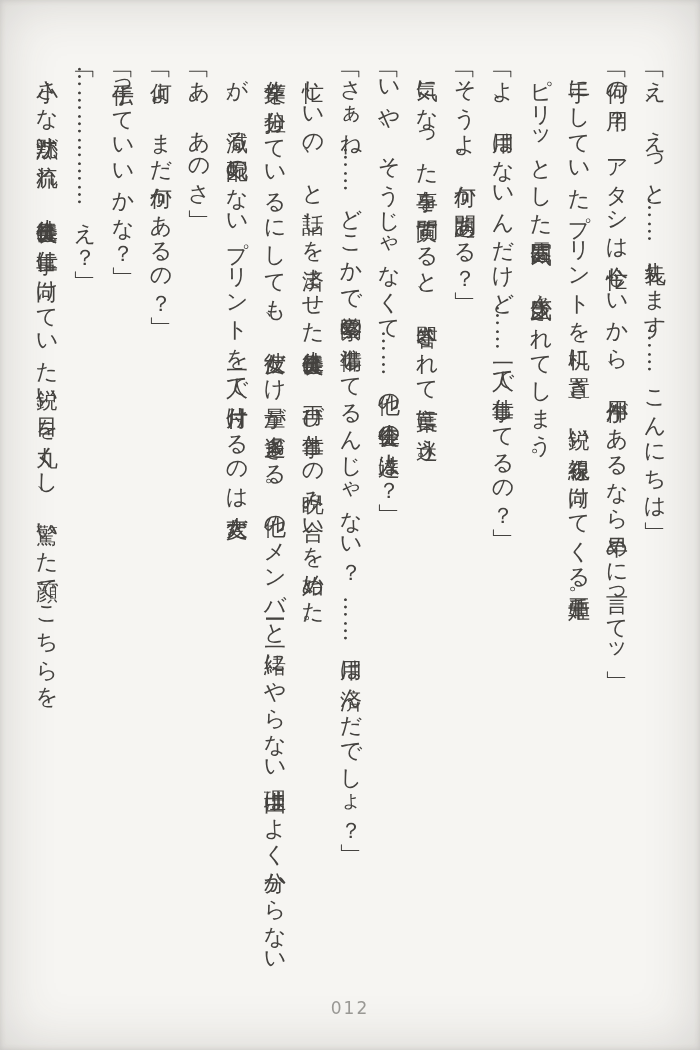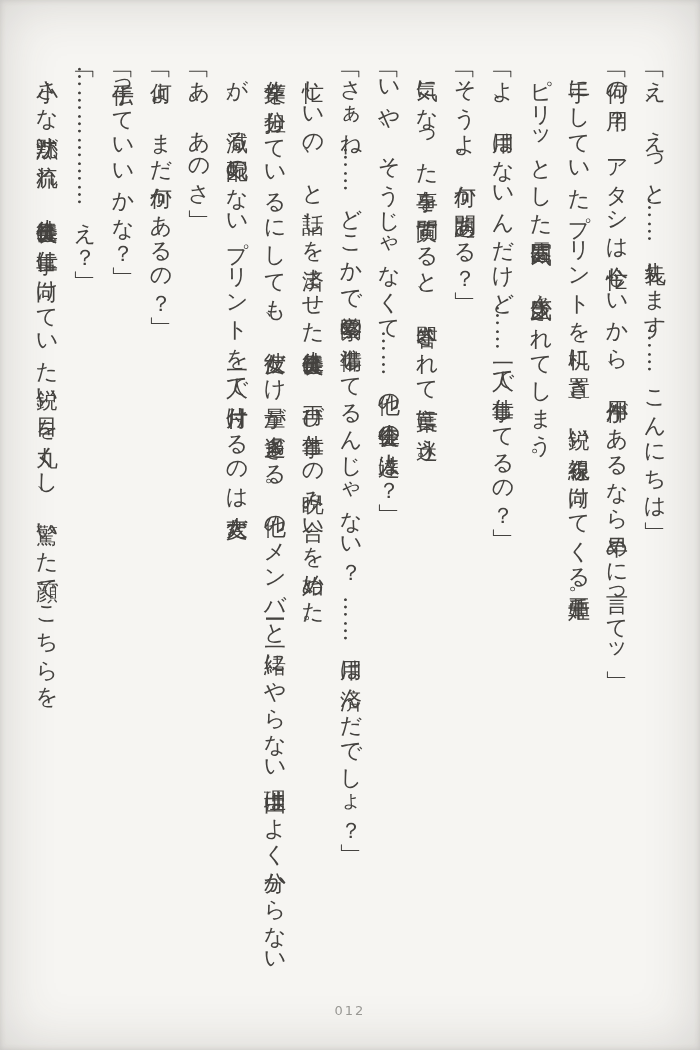--- a/index.html
+++ b/index.html
@@ -36,21 +36,21 @@
     margin: 0;
     padding: 0;
   }
   .page-number {
     position: absolute;
     left: 0;
     right: 0;
     bottom: 32px;
     text-align: center;
     font-family: "DejaVu Sans", "Liberation Sans", sans-serif;
-    font-size: 13px;
+    font-size: 17px;
     letter-spacing: 2px;
     color: #999894;
   }
 </style>
 </head>
 <body>
 
 <div class="page">
   <div class="text-area" id="text-area">
       <p>「え、えっと……失礼します……こんにちは」</p>

